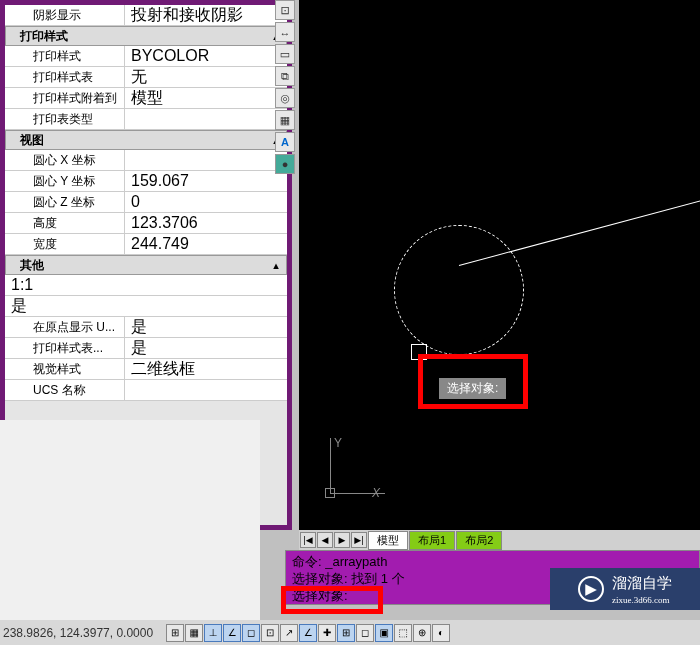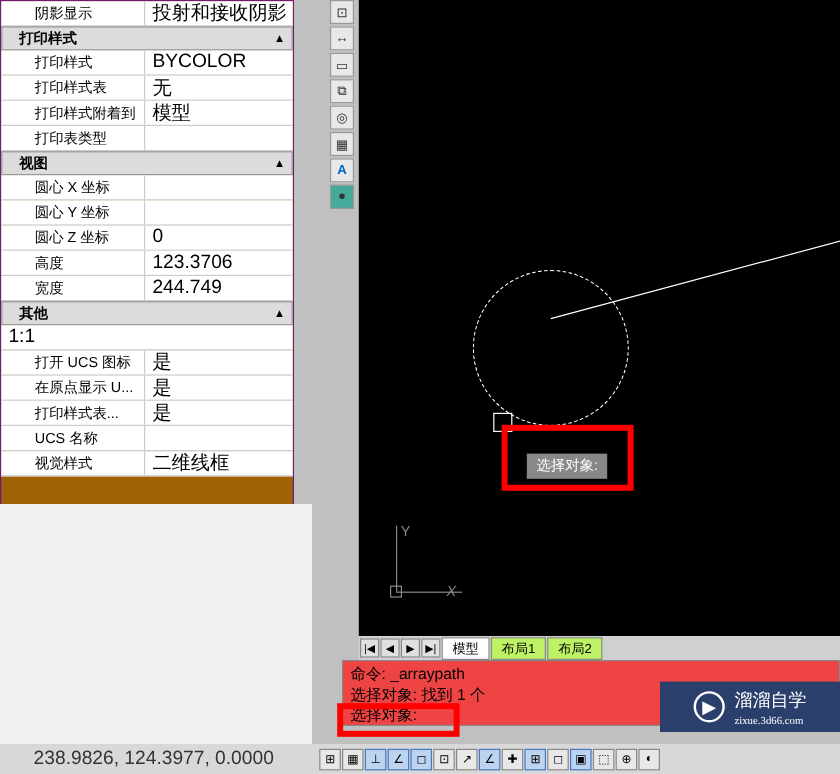--- a/index.html
+++ b/index.html
@@ -1,19 +1,19 @@
 <!DOCTYPE html>
 <html><head>
 <meta charset="utf-8">
 <style>
 * { box-sizing: border-box; margin: 0; padding: 0; }
 body { font-family: "Microsoft YaHei", SimSun, sans-serif; font-size: 12px; background: #c0c0c0; width: 700px; height: 645px; overflow: hidden; position: relative; }
 
 
-.prop-panel { position: absolute; left: 0; top: 0; width: 245px; height: 530px; background: #a16207; border: 1px solid #701a75; }
+.prop-panel { position: absolute; left: 0; top: 0; width: 292px; height: 530px; background: #e5e5e5; border: 5px solid #701a75; }
 .prop-row { display: flex; height: 21px; border-bottom: 1px solid #ccc; background: #fff; align-items: center; }
 .prop-row.indent .prop-label { padding-left: 28px; }
 .prop-label { width: 120px; padding-left: 12px; color: #000; font-size: 12px; border-right: 1px solid #ccc; height: 100%; display: flex; align-items: center; }
 .prop-value { flex: 1; padding-left: 6px; color: #000; font-size: 16px; }
 .section-header { display: flex; height: 20px; background: #dcdcdc; font-weight: bold; padding-left: 14px; align-items: center; border: 1px solid #999; justify-content: space-between; }
 .section-caret { width: 20px; text-align: center; font-size: 10px; }
 
 
 .vtoolbar { position: absolute; left: 275px; top: 0; width: 22px; display: flex; flex-direction: column; gap: 2px; }
 .vtool { width: 20px; height: 20px; border: 1px solid #999; background: #e8e8e8; display: flex; align-items: center; justify-content: center; font-size: 11px; color: #333; }
@@ -29,30 +29,30 @@
 .ucs-x { position: absolute; height: 1px; width: 55px; background: #888; left: 16px; top: 55px; }
 .ucs-sq { position: absolute; width: 10px; height: 10px; border: 1px solid #888; left: 11px; top: 50px; }
 .ucs-ly { position: absolute; color: #888; font-size: 12px; left: 20px; top: -2px; }
 .ucs-lx { position: absolute; color: #888; font-size: 12px; left: 58px; top: 48px; font-style: italic;}
 
 .red-box-1 { position: absolute; border: 5px solid #ff0000; left: 119px; top: 354px; width: 110px; height: 55px; }
 
 
 .model-tabs { position: absolute; left: 299px; top: 530px; width: 401px; height: 20px; background: #d0d0d0; display: flex; align-items: center; font-size: 11px; }
 .nav-btn { width: 16px; height: 16px; border: 1px solid #888; background: #e0e0e0; display: inline-flex; align-items: center; justify-content: center; font-size: 9px; margin-left:1px;}
-.tab { padding: 1px 8px; border: 1px solid #888; background: #bef264; margin-left: 1px; }
+.tab { padding: 1px 8px; border: 1px solid #888; background: #84cc16; margin-left: 1px; }
 .tab.active { background: #fff; }
 
 
-.cmdline { position: absolute; left: 285px; top: 550px; width: 415px; height: 55px; background: #ef4444; border: 1px solid #888; padding: 2px 6px; font-size: 13px; color: #000; line-height: 17px; }
+.cmdline { position: absolute; left: 285px; top: 550px; width: 415px; height: 55px; background: #a21caf; border: 1px solid #888; padding: 2px 6px; font-size: 13px; color: #000; line-height: 17px; }
 .red-box-2 { position: absolute; border: 5px solid #ff0000; left: 281px; top: 586px; width: 102px; height: 28px; }
 
 
 .statusbar { position: absolute; left: 0; top: 620px; width: 700px; height: 25px; background: #d8d8d8; display: flex; align-items: center; }
-.coords { padding: 0 28px; font-size: 16px; color: #333; }
+.coords { padding: 0 3px; font-size: 12px; color: #333; }
 .status-icons { display: flex; gap: 1px; margin-left: auto; padding-right: 4px; }
 .sicon { width: 18px; height: 18px; border: 1px solid #888; background: #e8e8e8; display: flex; align-items: center; justify-content: center; font-size: 10px; }
 .sicon.active { background: #bcd4f0; border-color: #4a7abc; }
 
 
 .panel-filler { position: absolute; left: 0; top: 420px; width: 260px; height: 200px; background: #f0f0f0; }
 
 
 .watermark { position: absolute; right: 0; bottom: 35px; width: 150px; height: 42px; background: #2a3f6b; color: #fff; display: flex; align-items: center; justify-content: center; gap: 8px; font-size: 15px; }
 .watermark .play { width: 26px; height: 26px; border: 2px solid #fff; border-radius: 50%; display: flex; align-items: center; justify-content: center; }
@@ -89,20 +89,21 @@
 
   <div class="section-header">
     <span>视图</span>
     <span class="section-caret">▴</span>
   </div>
   <div class="prop-row indent">
       <div class="prop-label">圆心 X 坐标</div>
     </div>
   <div class="prop-row indent">
       <div class="prop-label">圆心 Y 坐标</div>
+      <div class="prop-value">159.067</div>
     </div>
   <div class="prop-row indent">
       <div class="prop-label">圆心 Z 坐标</div>
       <div class="prop-value">0</div>
     </div>
   <div class="prop-row indent">
       <div class="prop-label">高度</div>
       <div class="prop-value">123.3706</div>
     </div>
   <div class="prop-row indent">
@@ -111,38 +112,37 @@
     </div>
 
   <div class="section-header">
     <span>其他</span>
     <span class="section-caret">▴</span>
   </div>
   <div class="prop-row indent">
       <div class="prop-value">1:1</div>
     </div>
   <div class="prop-row indent">
-      <div class="prop-label">打开 UCS 图标</div>
       <div class="prop-value">是</div>
     </div>
   <div class="prop-row indent">
       <div class="prop-label">在原点显示 U...</div>
       <div class="prop-value">是</div>
     </div>
   <div class="prop-row indent">
       <div class="prop-label">打印样式表...</div>
       <div class="prop-value">是</div>
     </div>
   <div class="prop-row indent">
+      <div class="prop-label">视觉样式</div>
+      <div class="prop-value">二维线框</div>
+    </div>
+  <div class="prop-row indent">
       <div class="prop-label">UCS 名称</div>
       <div class="prop-value"></div>
-    </div>
-  <div class="prop-row indent">
-      <div class="prop-label">视觉样式</div>
-      <div class="prop-value">二维线框</div>
     </div>
 </div>
 <div class="panel-filler"></div>
 
 <div class="vtoolbar">
   <div class="vtool">⊡</div>
   <div class="vtool">↔</div>
   <div class="vtool">▭</div>
   <div class="vtool">⧉</div>
   <div class="vtool">◎</div>

